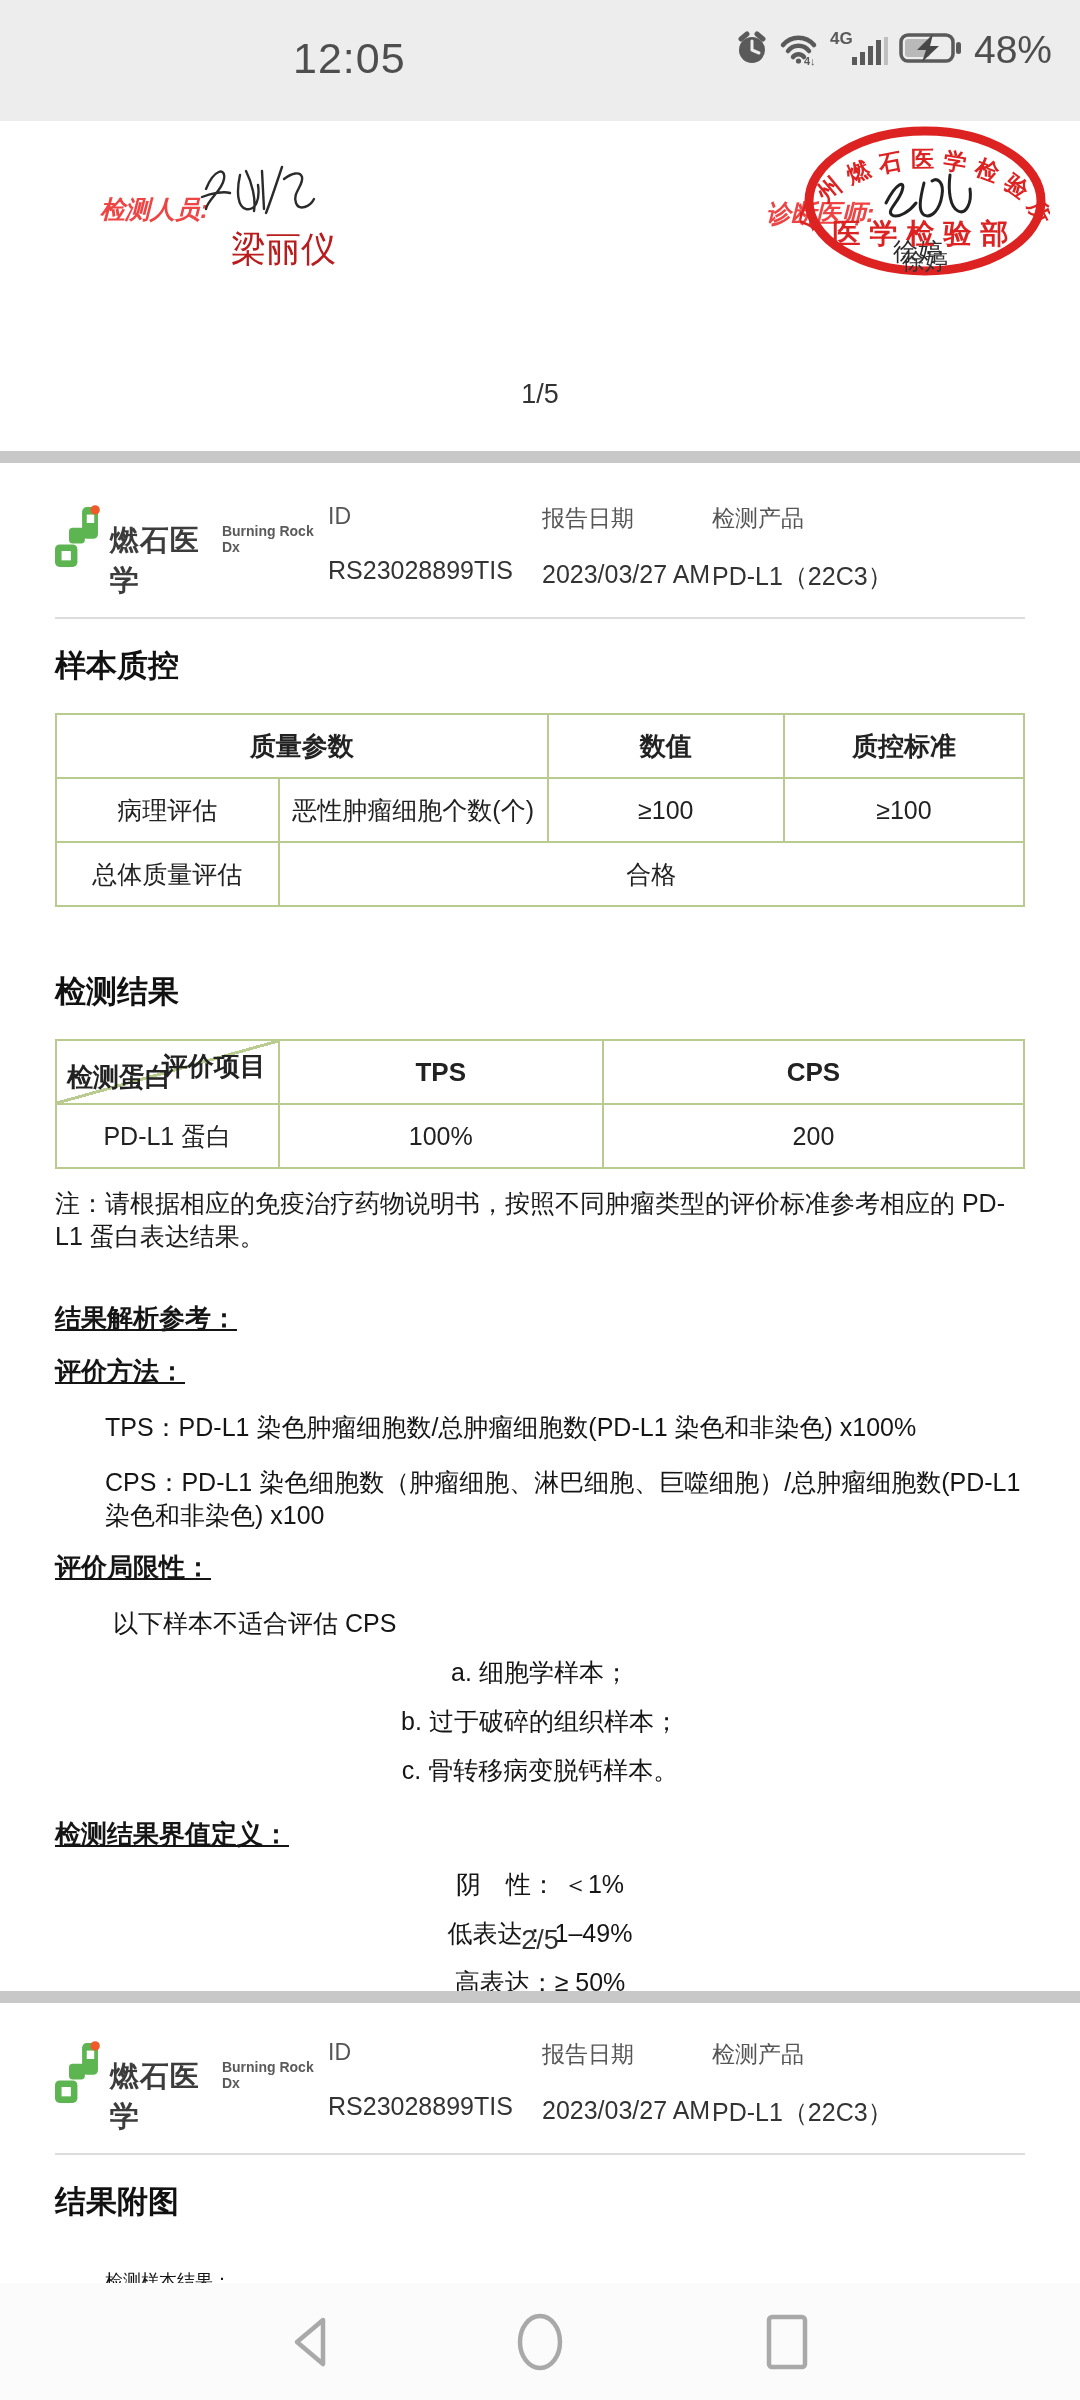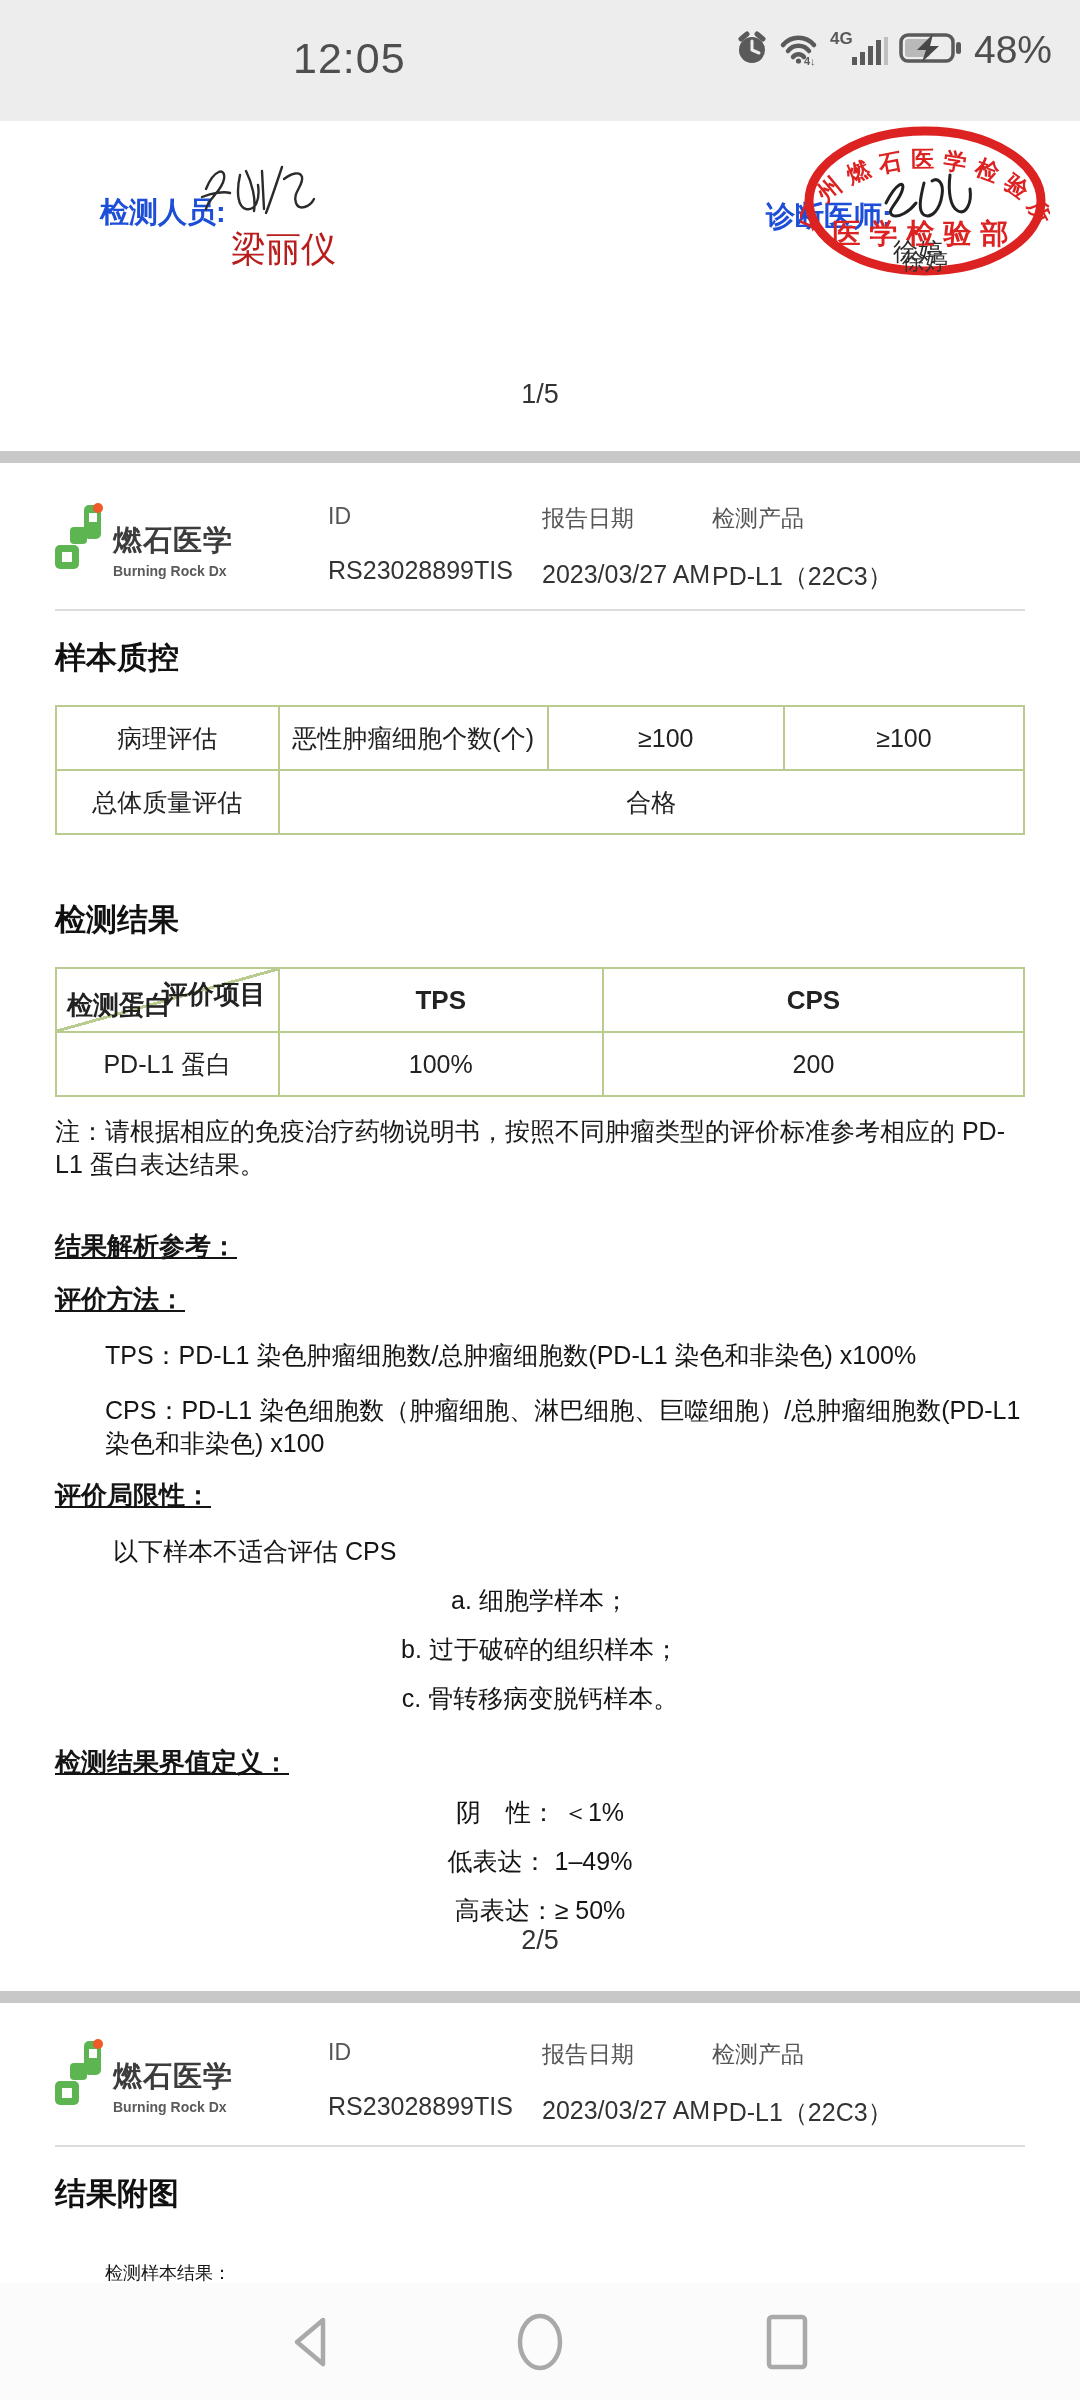--- a/index.html
+++ b/index.html
@@ -12,33 +12,33 @@
   .statusbar{height:121px;background:#ededed;position:relative;}
   .sb-time{position:absolute;left:293px;top:34px;font-size:43px;color:#4e4e4e;letter-spacing:1px;}
   .sb-icons{position:absolute;right:28px;top:28px;display:flex;align-items:center;gap:9px;}
   .sb-pct{font-size:39px;color:#4e4e4e;margin-left:2px;}
   
   .page{background:#ffffff;position:relative;overflow:hidden;}
   .divider{height:12px;background:#c8c8c8;}
   .page-num{position:absolute;left:0;right:0;text-align:center;font-size:27px;color:#333;}
   
   .page1{height:330px;}
-  .label-bold{font-size:29px;font-weight:bold;color:#1d4ed8;}
+  .label-bold{font-size:25px;font-weight:bold;color:#ef4444;font-style:italic;}
   .tester-label{position:absolute;left:100px;top:72px;}
   .tester-sign{position:absolute;left:200px;top:38px;}
   .tester-name{position:absolute;left:231px;top:105px;font-size:35px;color:#b91c1c;}
   .doctor-label{position:absolute;left:766px;top:76px;}
   .doctor-name{position:absolute;left:893px;top:114px;font-size:25px;color:#2a2a2a;}
   .stamp-box{position:absolute;left:800px;top:4px;}
   .p1-num{top:258px;}
   
   .report-header{display:flex;align-items:flex-start;padding-top:40px;margin:0 0 0 0;
     border-bottom:2px solid #dcdcdc;padding-bottom:16px;}
   .logo-wrap{width:273px;display:flex;align-items:flex-start;gap:10px;}
-  .logo-text{display:flex;flex-direction:column;margin-top:18px;}
+  .logo-text{display:flex;flex-direction:row;margin-top:18px;}
   .logo-title{font-size:29px;font-weight:bold;color:#3c3c3c;letter-spacing:1px;}
   .logo-sub{font-size:14px;font-weight:bold;color:#5a5a5a;margin-top:2px;}
   .hcol{display:flex;flex-direction:column;}
   .hcol-1{width:214px;} .hcol-2{width:170px;} .hcol-3{flex:1;}
   .hcol .hlabel{font-size:23px;color:#555;}
   .hcol .hvalue{font-size:25px;color:#333;margin-top:26px;}
   
   .page2{height:1528px;padding:0 55px;box-sizing:border-box;}
   .section-title{font-size:31px;font-weight:bold;color:#111;margin:26px 0 0 0;}
   table.rep{width:100%;border-collapse:collapse;margin-top:26px;}
@@ -181,20 +181,25 @@
   <h2 class="section-title">样本质控</h2>
 
   <table class="rep qc">
     <colgroup>
         <col style="width:23%">
         <col style="width:27.8%">
         <col style="width:24.4%">
         <col style="width:24.8%">
       </colgroup>
     <tbody>
+        <tr>
+      <td colspan="2" class="th">质量参数</td>
+      <td class="th">数值</td>
+      <td class="th">质控标准</td>
+    </tr>
     <tr>
       <td>病理评估</td>
       <td>恶性肿瘤细胞个数(个)</td>
       <td>≥100</td>
       <td>≥100</td>
     </tr>
     <tr>
       <td>总体质量评估</td>
       <td colspan="3">合格</td>
     </tr>

